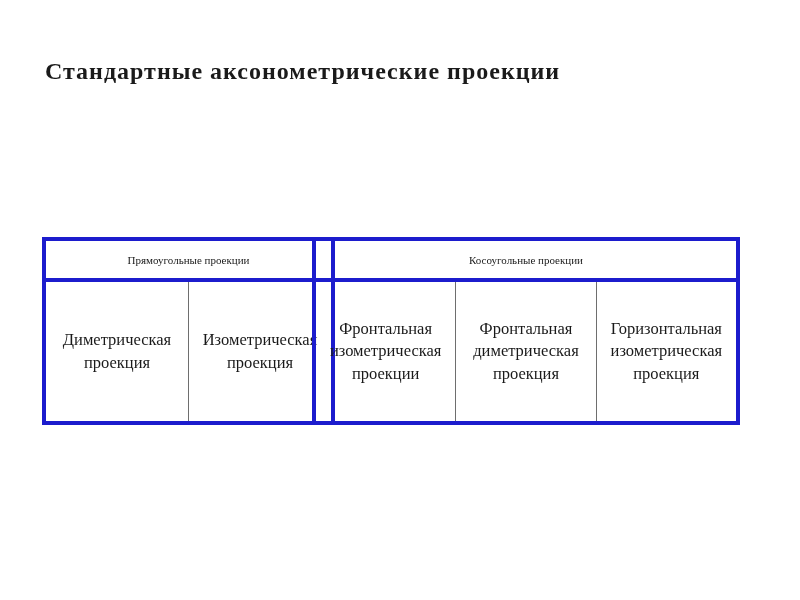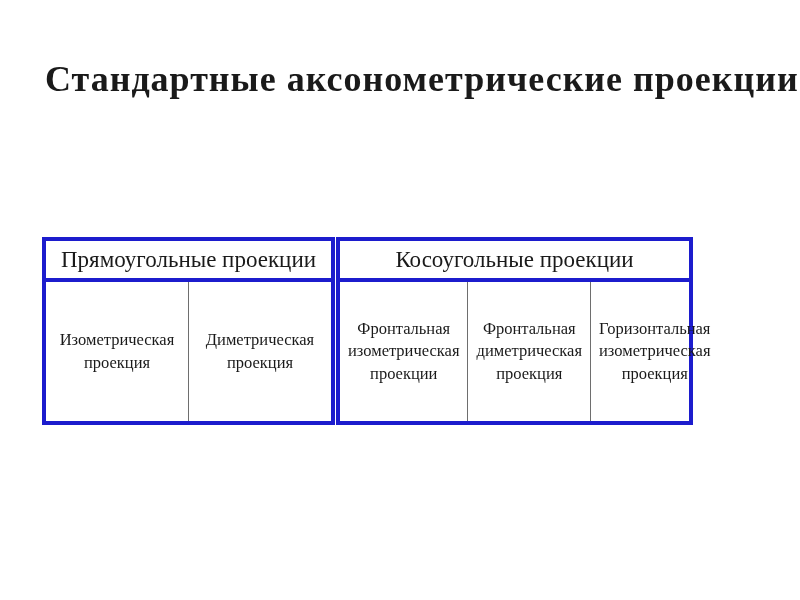--- a/index.html
+++ b/index.html
@@ -18,44 +18,44 @@
     position:relative;
     width:800px;height:600px;
     background:var(--background);
     overflow:hidden;
   }
   .title{
     position:absolute;
     left:45px;top:58px;
     margin:0;
     font-weight:bold;
-    font-size:36px;
+    font-size:24px;
     letter-spacing:1px;
     color:var(--text);
     white-space:nowrap;
   }
   .tbl{
     position:absolute;
     top:237px;
     height:188px;
     box-sizing:border-box;
     border:4px solid var(--border-blue);
     display:flex;
     flex-direction:column;
     background:transparent;
   }
   .tbl-left{left:42px;width:293px;}
-  .tbl-right{left:336px;width:357px;}
+  .tbl-right{left:312px;width:428px;}
   .tbl-header{
     flex:0 0 37px;
     border-bottom:4px solid var(--border-blue);
     display:flex;
     align-items:center;
     justify-content:center;
-    font-size:23px;
+    font-size:11px;
     color:var(--text);
     text-align:center;
   }
   .tbl-body{
     flex:1;
     display:flex;
     min-height:0;
   }
   .cell{
     flex:1;
@@ -75,22 +75,22 @@
 </head>
 <body>
 
 <div class="slide">
 
   <h1 class="title">Стандартные аксонометрические проекции</h1>
 
   <div class="tbl tbl-left">
     <div class="tbl-header">Прямоугольные проекции</div>
     <div class="tbl-body">
+      <div class="cell">Диметрическая проекция</div>
       <div class="cell">Изометрическая проекция</div>
-      <div class="cell">Диметрическая проекция</div>
     </div>
   </div>
 
   <div class="tbl tbl-right">
     <div class="tbl-header">Косоугольные проекции</div>
     <div class="tbl-body">
       <div class="cell">Фронтальная изометрическая проекции</div>
       <div class="cell">Фронтальная диметрическая проекция</div>
       <div class="cell">Горизонтальная изометрическая проекция</div>
     </div>

